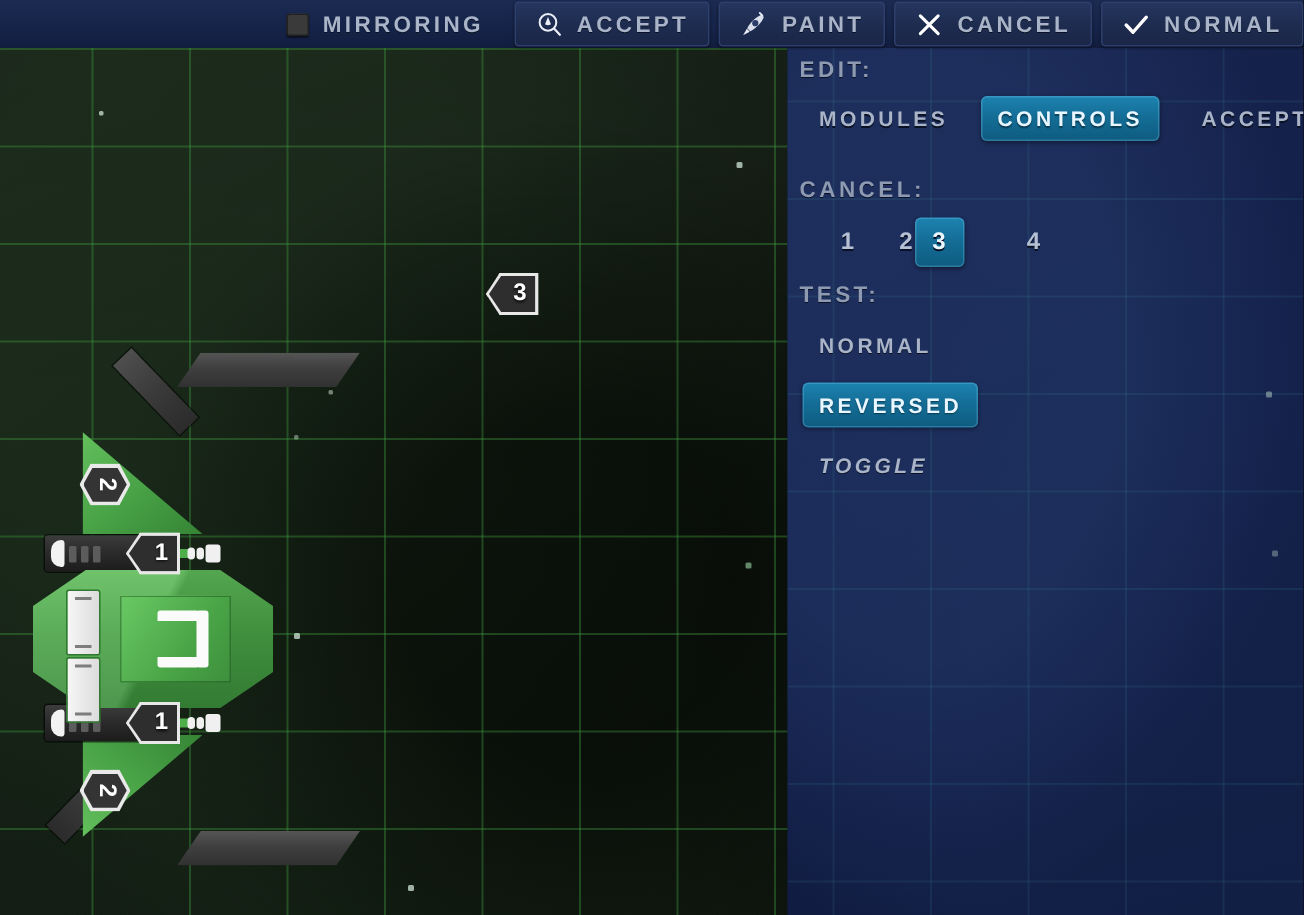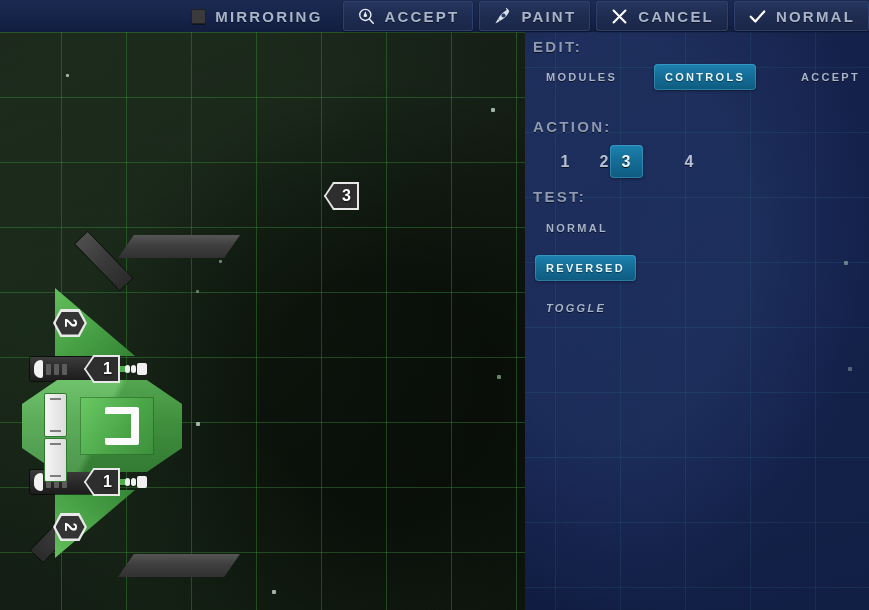--- a/index.html
+++ b/index.html
@@ -84,21 +84,21 @@
   #panel .content{position:relative;z-index:3;}
 
   .sec-label{
     position:absolute;
     color:#8e9ab1;font-weight:bold;letter-spacing:2.3px;font-size:15px;
     text-shadow:0 1px 0 #0a1124;
     user-select:none;
   }
   .opt{
     position:absolute;
-    font-weight:bold;letter-spacing:2.3px;font-size:11px;
+    font-weight:bold;letter-spacing:2.3px;font-size:14px;
     color:#a9b4c9;
     text-shadow:0 1px 0 #0a1124;
     padding:7px 11px;border-radius:4px;
     cursor:pointer;user-select:none;white-space:nowrap;
     box-sizing:border-box;
   }
   .opt.sel{
     color:#e8f6ff;
     background:linear-gradient(180deg,#1d83b0 0%,#146e97 45%,#0e5b80 100%);
     box-shadow:0 0 0 1px rgba(120,200,235,.3) inset,0 1px 3px rgba(0,0,0,.4);
@@ -329,21 +329,21 @@
   <div class="star" style="left:319px;top:229px;width:4px;height:4px;opacity:.45;z-index:2;"></div>
 
   <div class="content">
 
     <div class="sec-label" style="left:8px;top:6px;">EDIT:</div>
 
     <div class="opt" style="left:10px;top:32px;">MODULES</div>
     <div class="opt sel" style="left:129px;top:32px;">CONTROLS</div>
     <div class="opt" style="left:265px;top:32px;">ACCEPT</div>
 
-    <div class="sec-label" style="left:8px;top:86px;">ACTION:</div>
+    <div class="sec-label" style="left:8px;top:86px;">CANCEL:</div>
 
     <div class="act" style="left:24px;top:113px;">1</div>
     <div class="act" style="left:63px;top:113px;">2</div>
     <div class="act sel" style="left:85px;top:113px;">3</div>
     <div class="act" style="left:148px;top:113px;">4</div>
 
     <div class="sec-label" style="left:8px;top:156px;">TEST:</div>
 
     <div class="opt" style="left:10px;top:183px;">NORMAL</div>
     <div class="opt sel" style="left:10px;top:223px;text-align:center;">REVERSED</div>

